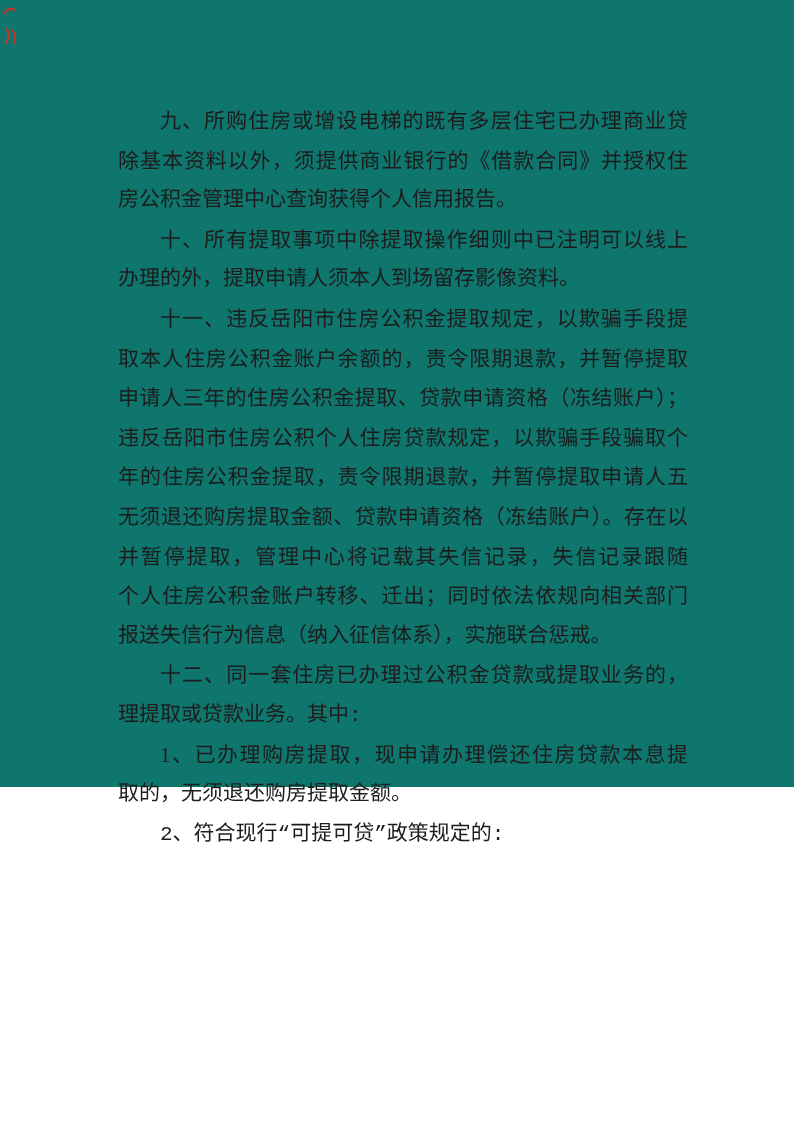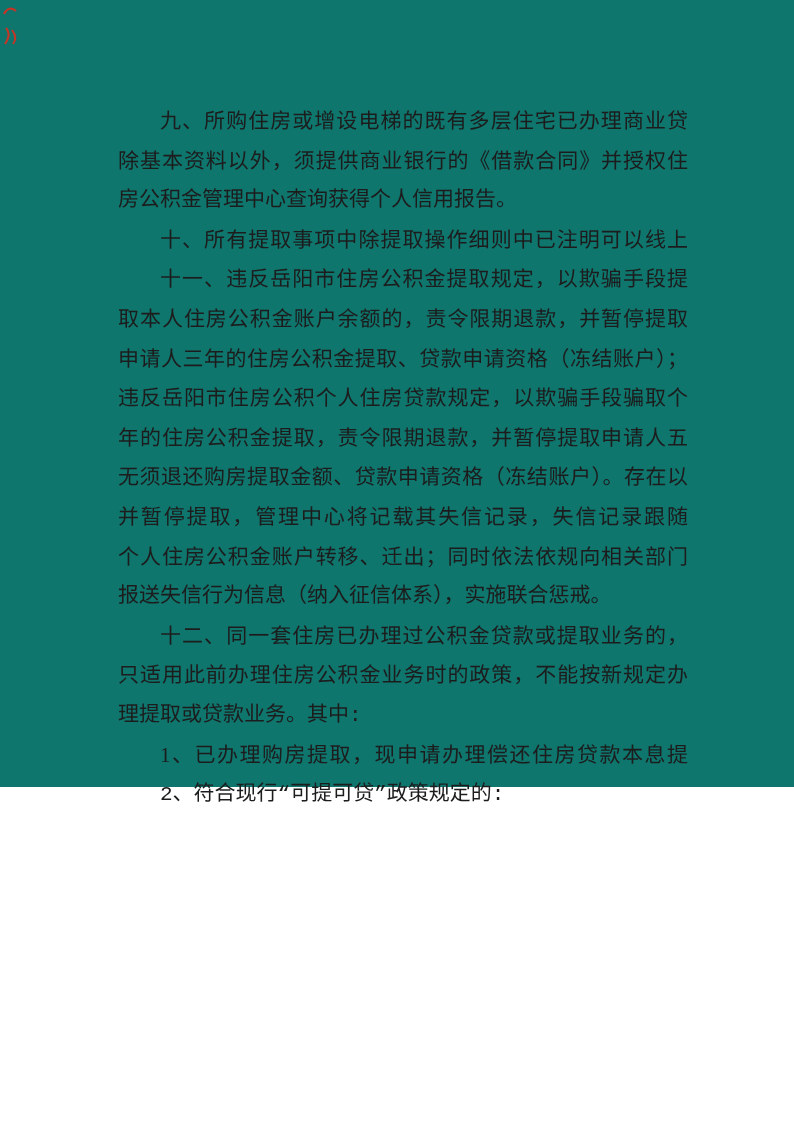--- a/index.html
+++ b/index.html
@@ -66,38 +66,39 @@
   </svg>
 
   <div class="text-block">
       <div class="para">
         <div class="line first-line">九、所购住房或增设电梯的既有多层住宅已办理商业贷</div>
         <div class="line">除基本资料以外，须提供商业银行的《借款合同》并授权住</div>
         <div class="line para-end">房公积金管理中心查询获得个人信用报告。</div>
       </div>
       <div class="para">
         <div class="line first-line">十、所有提取事项中除提取操作细则中已注明可以线上</div>
+        <div class="line para-end">办理的外，提取申请人须本人到场留存影像资料。</div>
       </div>
       <div class="para">
         <div class="line first-line">十一、违反岳阳市住房公积金提取规定，以欺骗手段提</div>
         <div class="line">取本人住房公积金账户余额的，责令限期退款，并暂停提取</div>
         <div class="line">申请人三年的住房公积金提取、贷款申请资格（冻结账户）；</div>
         <div class="line">违反岳阳市住房公积个人住房贷款规定，以欺骗手段骗取个</div>
         <div class="line">年的住房公积金提取，责令限期退款，并暂停提取申请人五</div>
         <div class="line">无须退还购房提取金额、贷款申请资格（冻结账户）。存在以</div>
         <div class="line">并暂停提取，管理中心将记载其失信记录，失信记录跟随</div>
         <div class="line">个人住房公积金账户转移、迁出；同时依法依规向相关部门</div>
         <div class="line para-end">报送失信行为信息（纳入征信体系），实施联合惩戒。</div>
       </div>
       <div class="para">
         <div class="line first-line">十二、同一套住房已办理过公积金贷款或提取业务的，</div>
-        <div class="line">只适用此前办理住房公积金业务时的政策，不能按新规定办</div>
         <div class="line para-end">理提取或贷款业务。其中:</div>
       </div>
       <div class="para">
         <div class="line first-line">1、已办理购房提取，现申请办理偿还住房贷款本息提</div>
+        <div class="line para-end">取的，无须退还购房提取金额。</div>
       </div>
       <div class="para">
         <div class="line first-line para-end">2、符合现行“可提可贷”政策规定的:</div>
       </div>
     </div>
 
 </div>
 
 </body></html>

